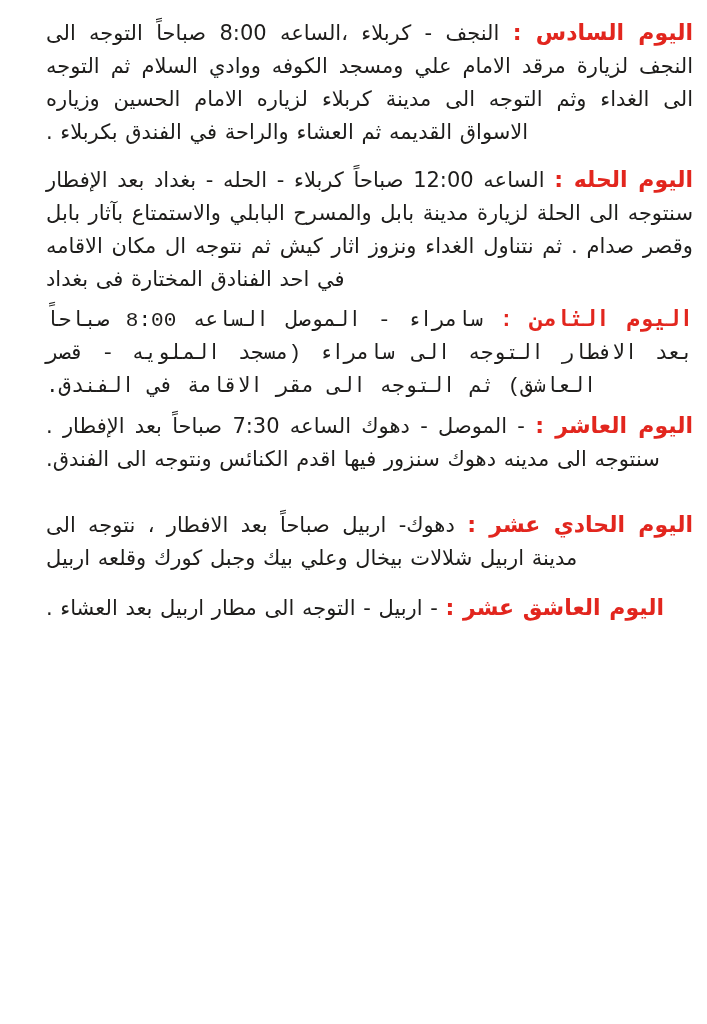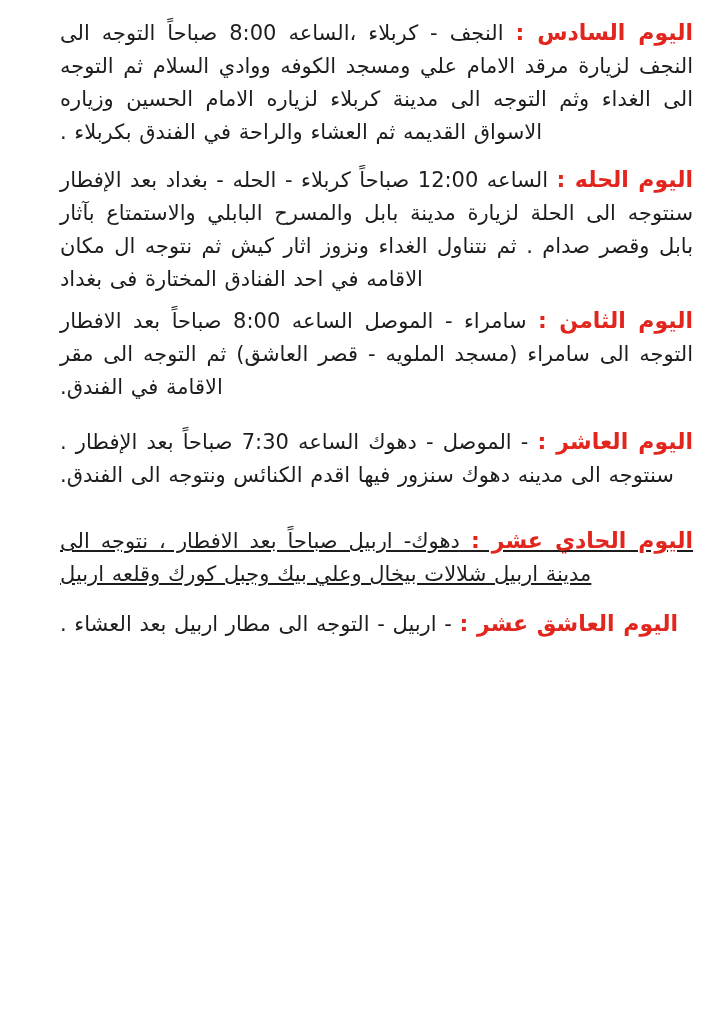--- a/index.html
+++ b/index.html
@@ -5,21 +5,21 @@
   html, body {
     margin: 0;
     padding: 0;
     background: #ffffff;
   }
   .page {
     width: 707px;
     height: 1024px;
     box-sizing: border-box;
     background: #ffffff;
-    padding: 16px 14px 0 60px;
+    padding: 16px 14px 0 46px;
     direction: rtl;
     unicode-bidi: embed;
     font-family: "DejaVu Sans", sans-serif;
     color: #1e1d1b;
     overflow: hidden;
   }
   .day {
     margin: 0;
     font-size: 21px;
     line-height: 33px;
@@ -31,24 +31,24 @@
     color: #e2261e;
     font-weight: 700;
     font-size: 22px;
   }
   .day-body {
     font-weight: 400;
   }
   
   .day-1 { margin-bottom: 14px; }
   .day-2 { margin-bottom: 8px; }
-  .day-3 { margin-bottom: 21px; }
+  .day-3 { margin-bottom: 6px; font-family: Liberation Mono, monospace; }
   .day-4 { margin-bottom: 34px; }
   .day-5 { margin-bottom: 32px; }
-  .day-6 { margin-bottom: 16px; text-decoration: underline; }
+  .day-6 { margin-bottom: 16px; }
   .day-7 { margin-bottom: 0; }
 </style>
 </head>
 <body>
 
 <div class="page">
 
   <p class="day day-1"><span class="day-label">اليوم السادس :</span> <span class="day-body">النجف - كربلاء ،الساعه 8:00 صباحاً التوجه الى النجف لزيارة مرقد الامام علي ومسجد الكوفه ووادي السلام ثم التوجه الى الغداء وثم التوجه الى مدينة كربلاء لزياره الامام الحسين وزياره الاسواق القديمه ثم العشاء والراحة في الفندق بكربلاء .</span></p>
 
   <p class="day day-2"><span class="day-label">اليوم الحله :</span> <span class="day-body">الساعه 12:00 صباحاً كربلاء - الحله - بغداد بعد الإفطار سنتوجه الى الحلة لزيارة مدينة بابل والمسرح البابلي والاستمتاع بآثار بابل وقصر صدام . ثم نتناول الغداء ونزوز اثار كيش ثم نتوجه ال مكان الاقامه في احد الفنادق المختارة فى بغداد</span></p>

